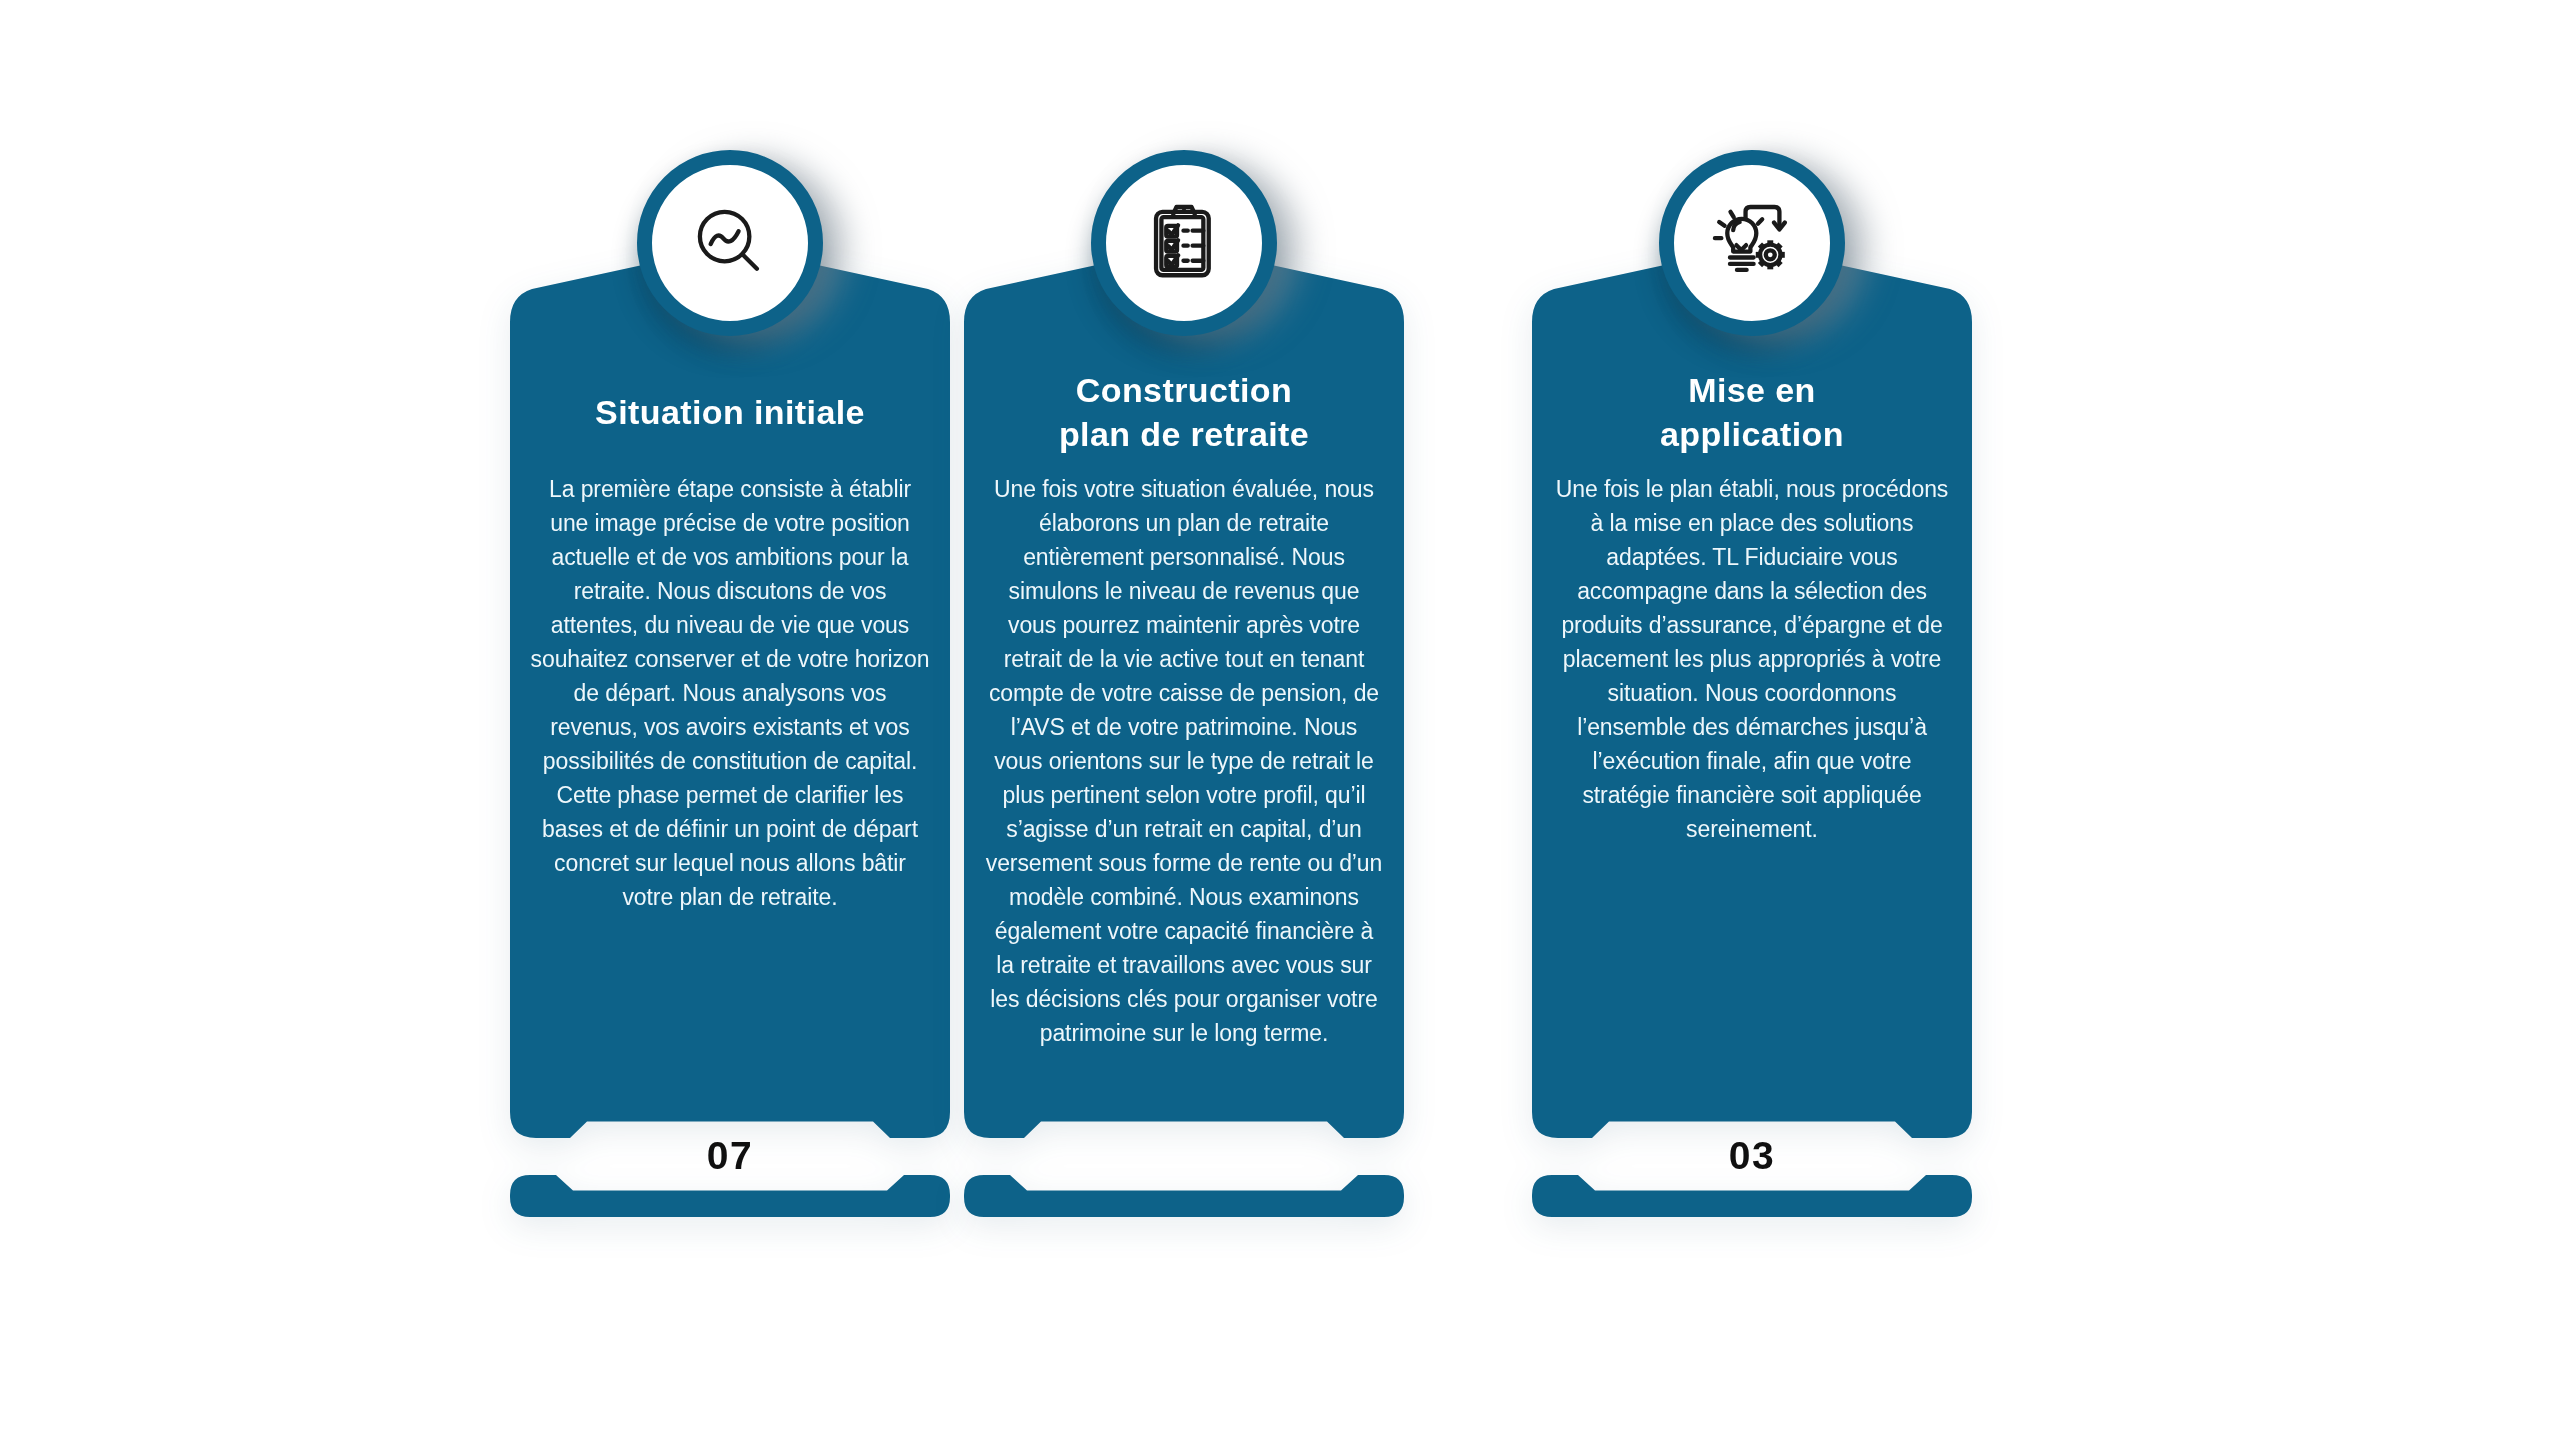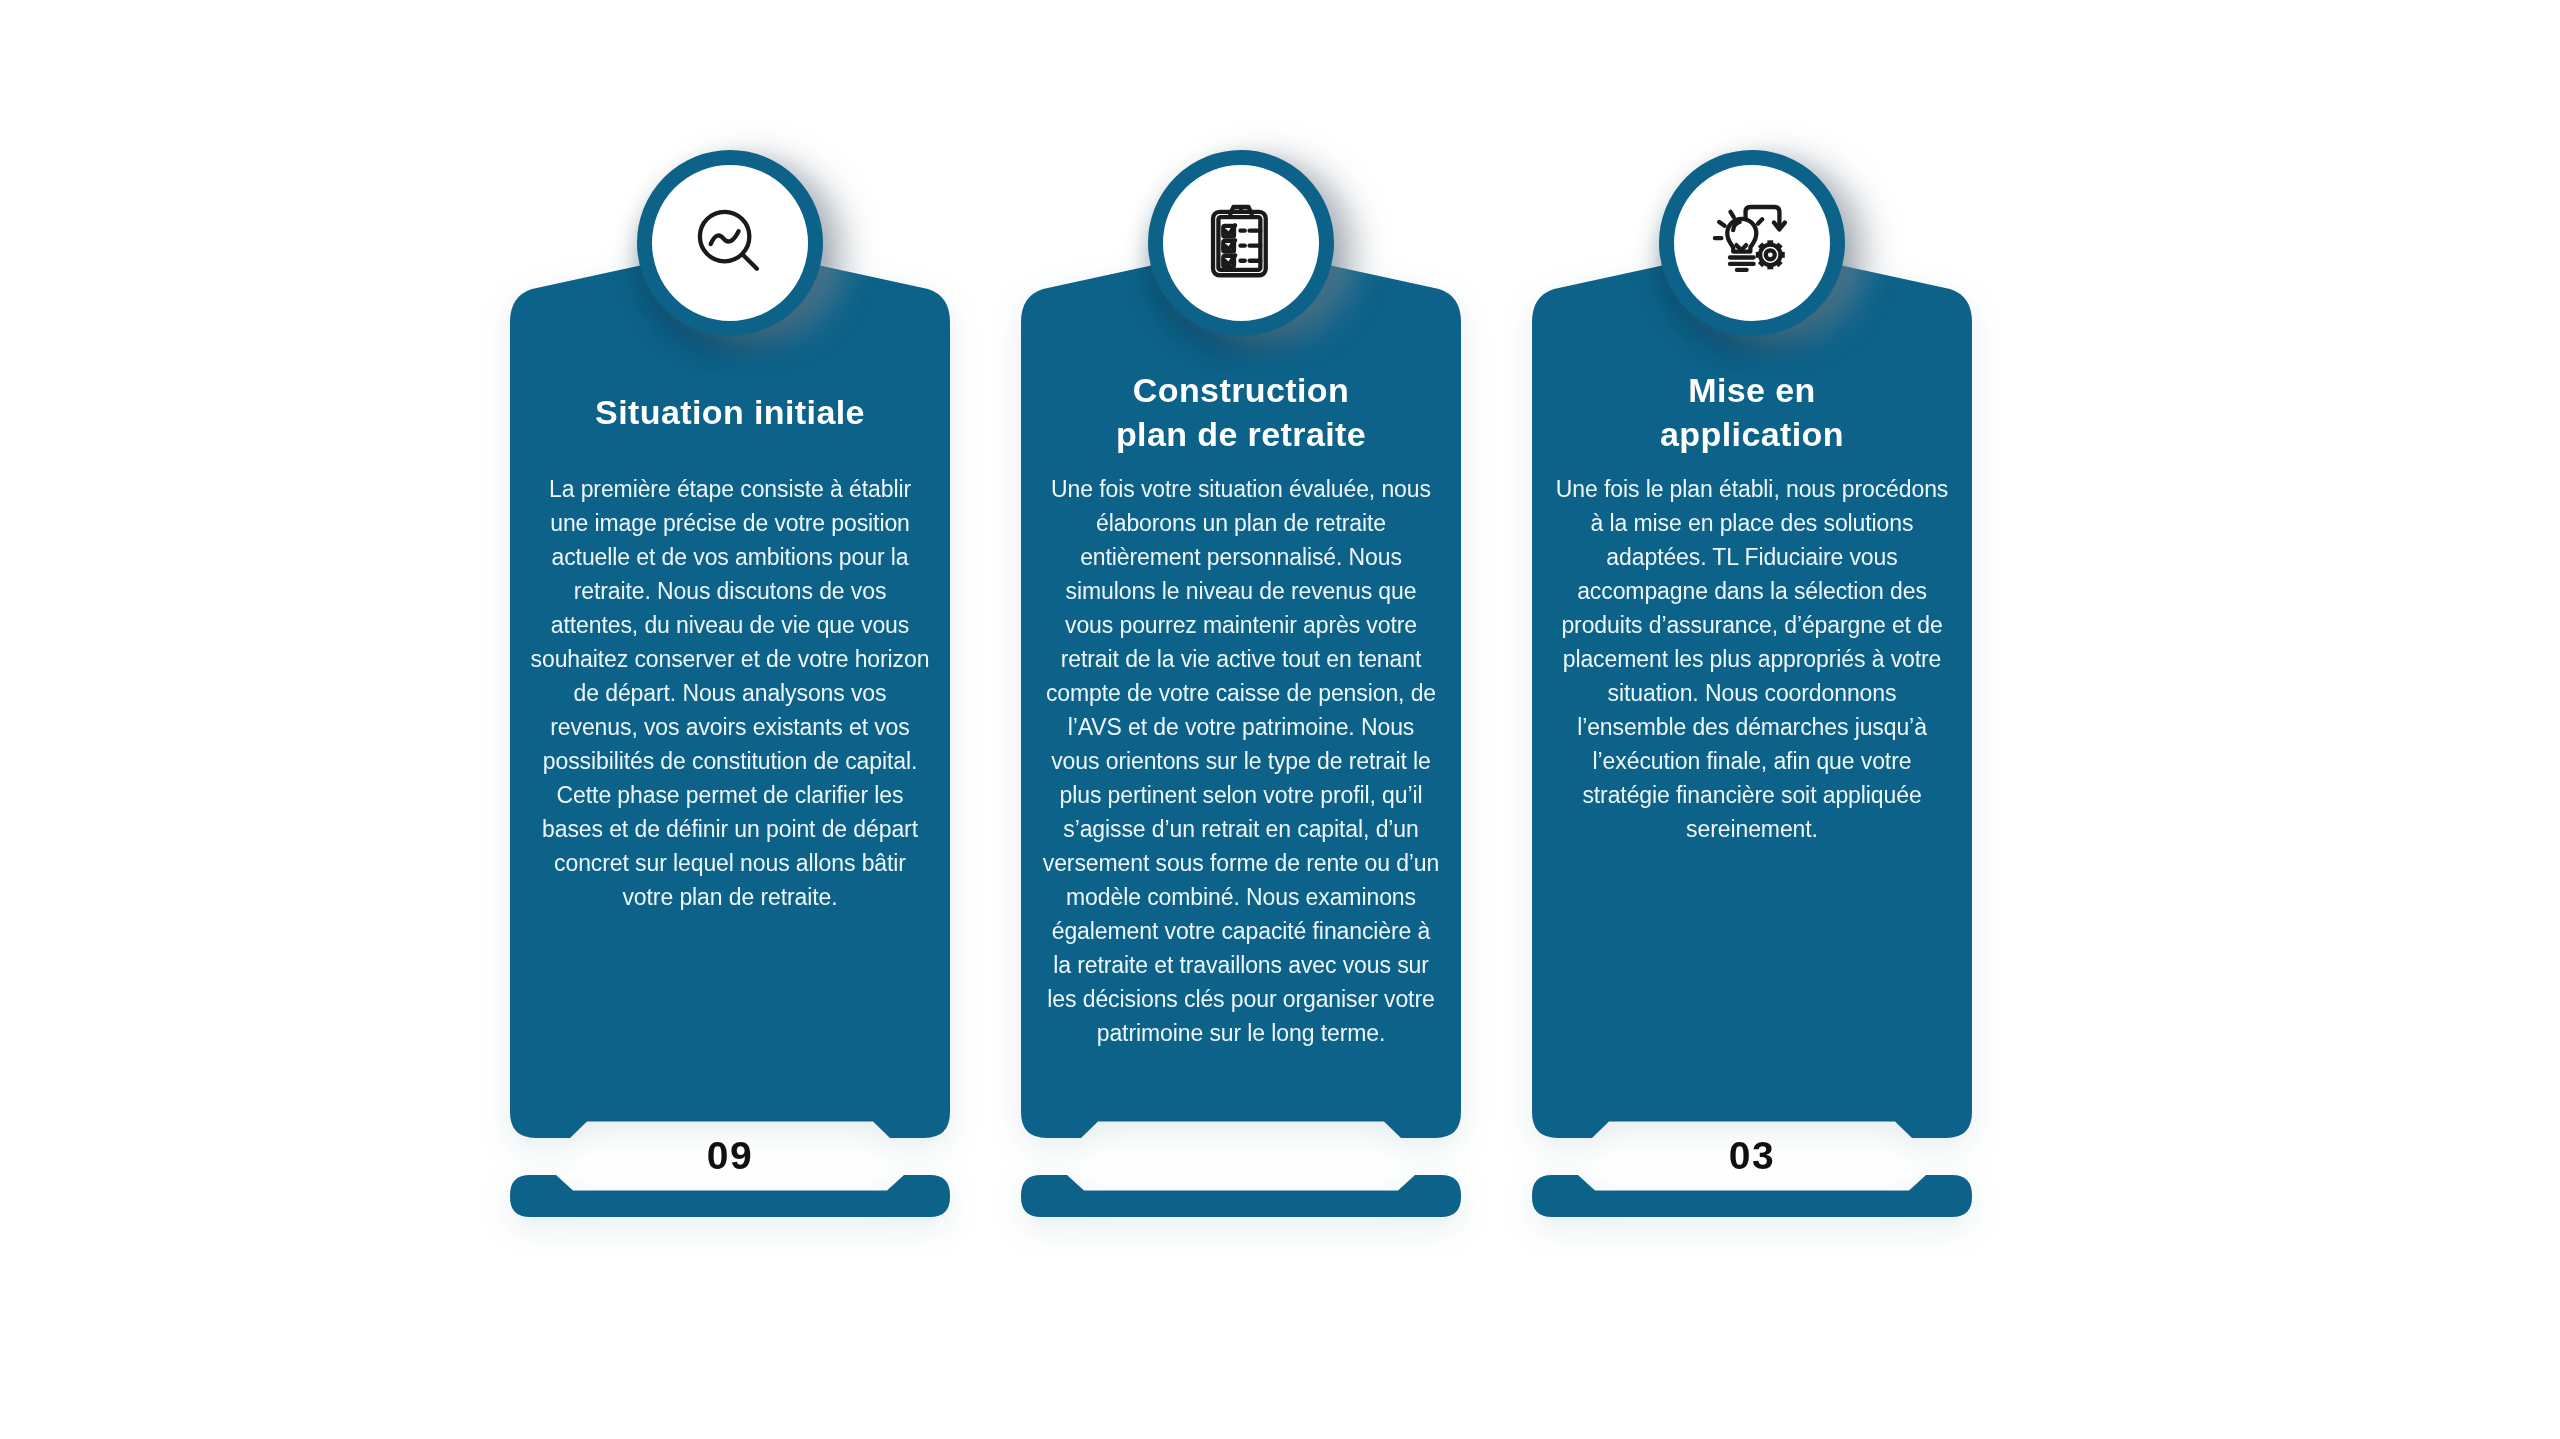--- a/index.html
+++ b/index.html
@@ -19,21 +19,21 @@
     background:var(--page_bg);
     overflow:hidden;
     font-family:"Liberation Sans","DejaVu Sans",sans-serif;
   }
   .step-card{
     position:absolute;
     top:150px;
     width:440px;height:1067px;
   }
   .step-card.c1{left:510px;}
-  .step-card.c2{left:1021px;}
+  .step-card.c2{left:964px;}
   .step-card.c3{left:1532px;padding-left:21px;}
 
   .card-shape{
     position:absolute;
     top:80px;left:0;
     width:440px;height:987px;
     filter:drop-shadow(0 10px 16px rgba(15,70,95,0.10));
   }
   .card-shape path{fill:var(--teal);}
 
@@ -98,21 +98,21 @@
         <path class="ico" stroke-width="5.5" d="M 52 51 L 65 64"></path>
         <path class="ico" stroke-width="4.5" d="M 22 41 C 26 32 30 31 34 36 C 38 41 43 39 48 29"></path>
       </svg>
     </div>
 
     <div class="card-content">
       <div class="step-title">Situation initiale</div>
       <div class="step-desc">La première étape consiste à établir une image précise de votre position actuelle et de vos ambitions pour la retraite. Nous discutons de vos attentes, du niveau de vie que vous souhaitez conserver et de votre horizon de départ. Nous analysons vos revenus, vos avoirs existants et vos possibilités de constitution de capital. Cette phase permet de clarifier les bases et de définir un point de départ concret sur lequel nous allons bâtir votre plan de retraite.</div>
     </div>
 
-    <div class="step-number">09</div>
+    <div class="step-number">07</div>
   </div>
 
   <div class="step-card c2">
     <svg class="card-shape" viewBox="0 0 440 987" xmlns="http://www.w3.org/2000/svg">
       <path d="M 220 16 L 418 59 Q 440 66 440 92 L 440 882 Q 440 908 414 908 L 380 908 L 363 891.5 L 77 891.5 L 60 908 L 26 908 Q 0 908 0 882 L 0 92 Q 0 66 22 59 Z"></path>
       <path d="M 20 945 L 46 945 L 63 960.5 L 377 960.5 L 394 945 L 420 945 Q 440 945 440 965 L 440 967 Q 440 987 420 987 L 20 987 Q 0 987 0 967 L 0 965 Q 0 945 20 945 Z"></path>
     </svg>
 
     <div class="step-circle">
       <svg viewBox="0 0 80 80" xmlns="http://www.w3.org/2000/svg">

